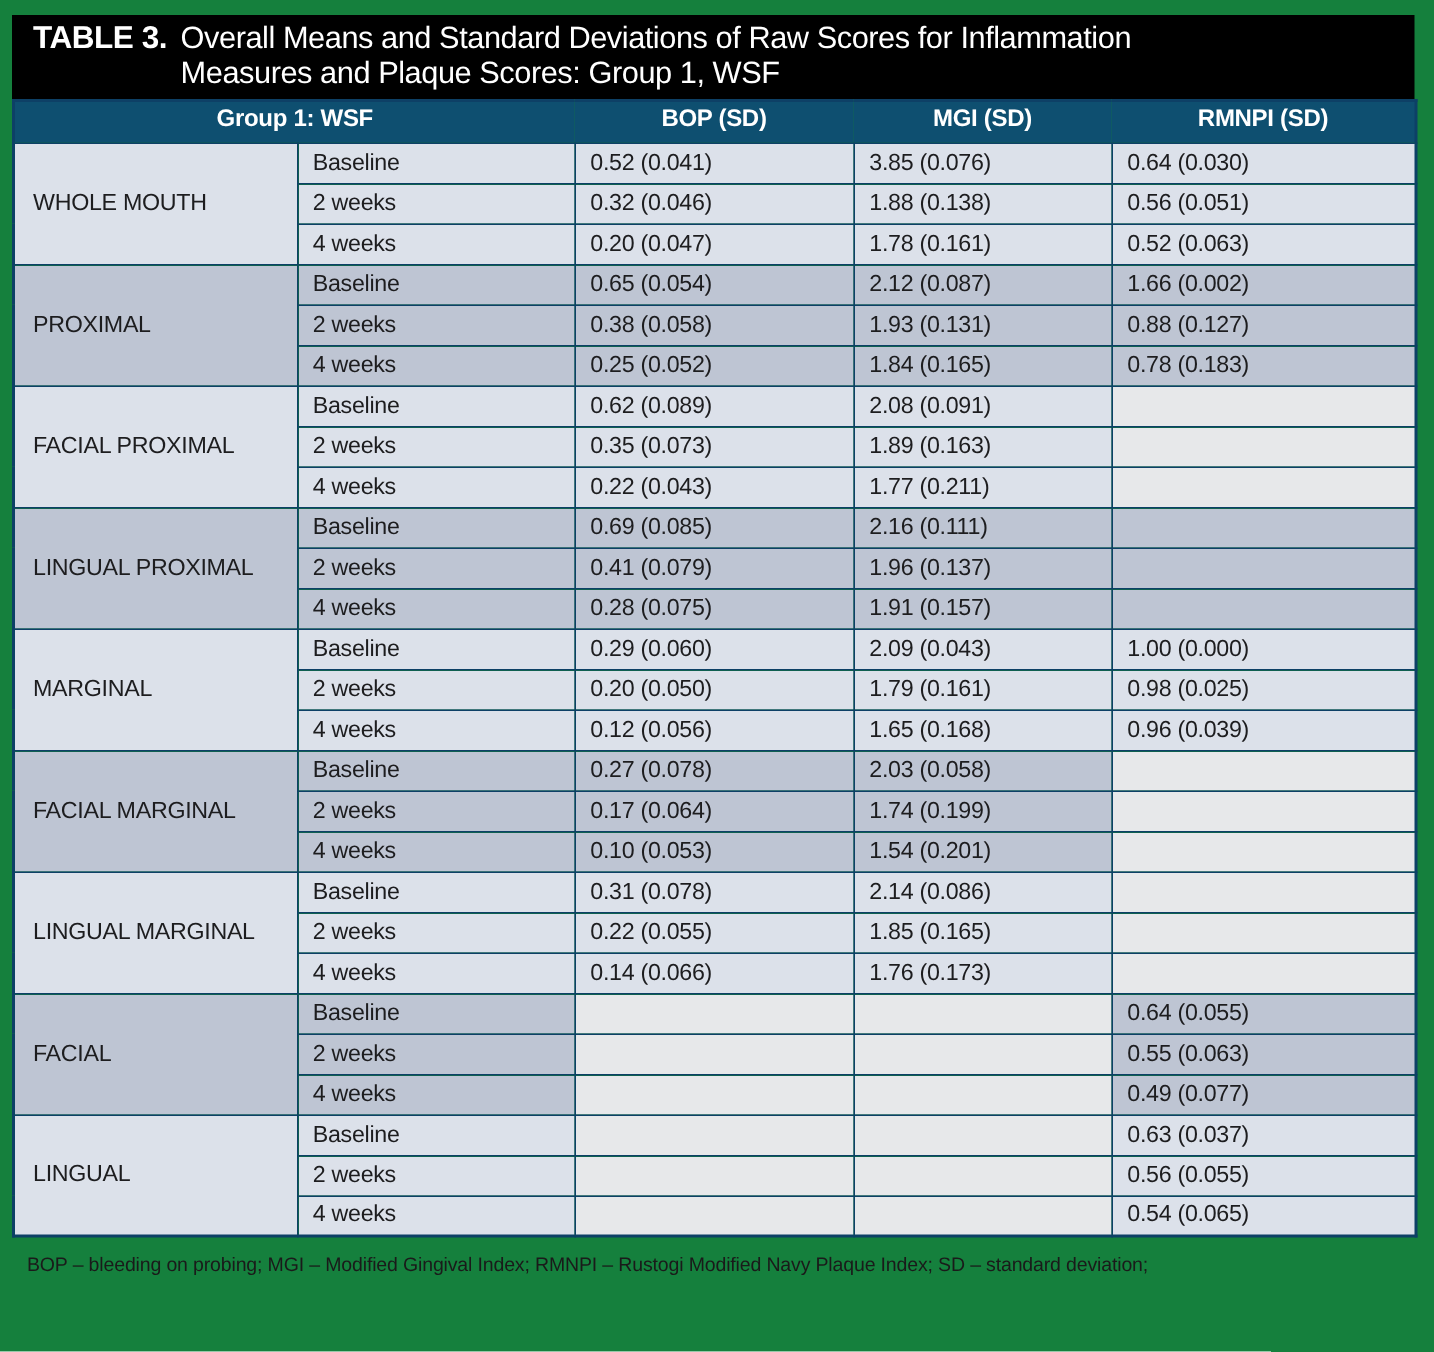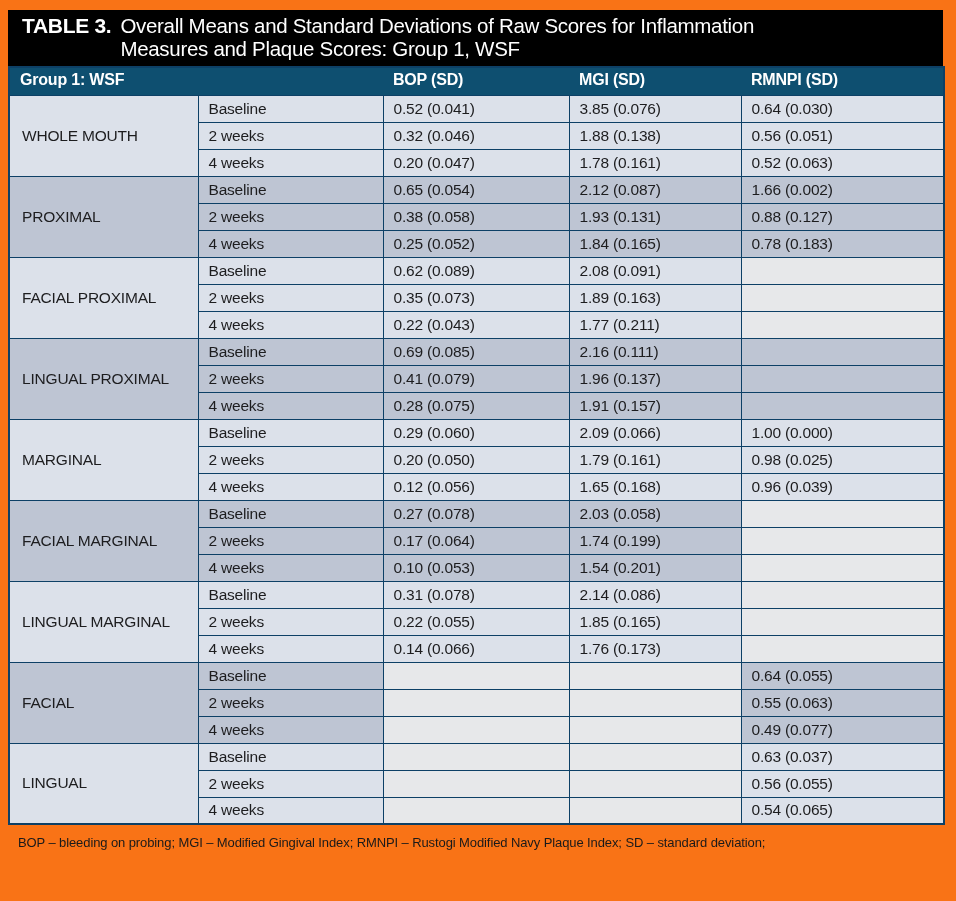--- a/index.html
+++ b/index.html
@@ -3,21 +3,21 @@
 <meta charset="utf-8">
 <style>
   * { box-sizing: border-box; }
   html, body {
     margin: 0; padding: 0;
     width: 956px; height: 901px;
     background: #ffffff;
     font-family: "Liberation Sans", sans-serif;
     -webkit-font-smoothing: antialiased;
   }
-  .page { position: relative; width: 956px; height: 901px; background:#f97316; }
+  .page { position: relative; width: 956px; height: 901px; background:#15803d; }
   .table-wrap { position: absolute; left: 8px; top: 10px; width: 935px; }
 
   
   .title-bar {
     background: #000000;
     color: #ffffff;
     display: flex;
     align-items: flex-start;
     padding: 4px 12px 6px 14px;
     min-height: 52px;
@@ -48,21 +48,21 @@
   col.c-time   { width: 185px; }
   col.c-bop    { width: 186px; }
   col.c-mgi    { width: 172px; }
   col.c-rmnpi  { width: 203px; }
 
   thead th {
     background: #0e4f70;
     color: #ffffff;
     font-size: 16px;
     font-weight: bold;
-    text-align: left;
+    text-align: center;
     padding: 2px 10px 4px 10px;
     height: 28px;
     border: 0;
     letter-spacing: -0.2px;
   }
   tbody td {
     border: 1.5px solid #0d4066;
     height: 27px;
     padding: 0 10px;
     font-size: 15.5px;
@@ -196,21 +196,21 @@
           <td class="g-dark">4 weeks</td>
           <td class="g-dark">0.28 (0.075)</td>
           <td class="g-dark">1.91 (0.157)</td>
           <td class="g-dark"></td>
         </tr>
 
         <tr>
           <td class="g-light lbl" rowspan="3">MARGINAL</td>
           <td class="g-light">Baseline</td>
           <td class="g-light">0.29 (0.060)</td>
-          <td class="g-light">2.09 (0.066)</td>
+          <td class="g-light">2.09 (0.043)</td>
           <td class="g-light">1.00 (0.000)</td>
         </tr>
         <tr>
           <td class="g-light">2 weeks</td>
           <td class="g-light">0.20 (0.050)</td>
           <td class="g-light">1.79 (0.161)</td>
           <td class="g-light">0.98 (0.025)</td>
         </tr>
         <tr>
           <td class="g-light">4 weeks</td>

